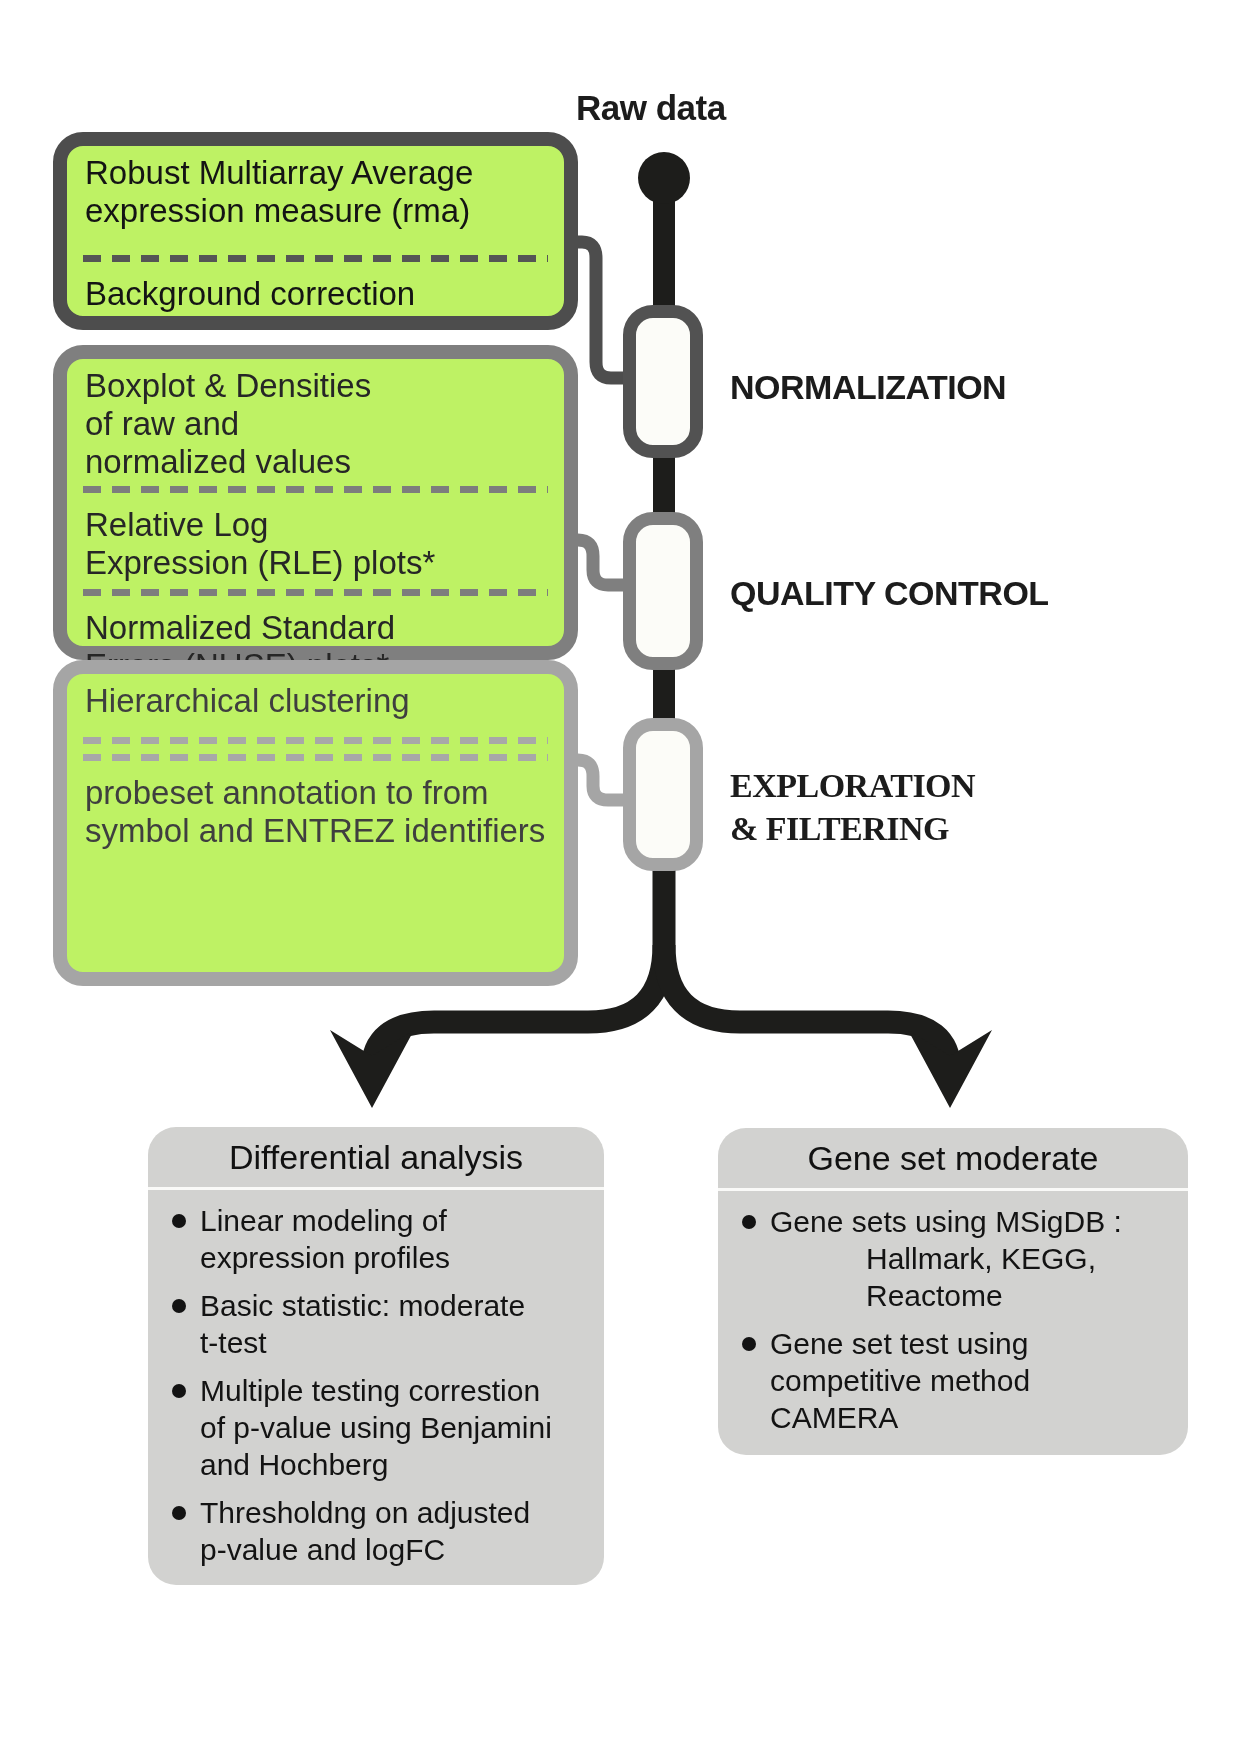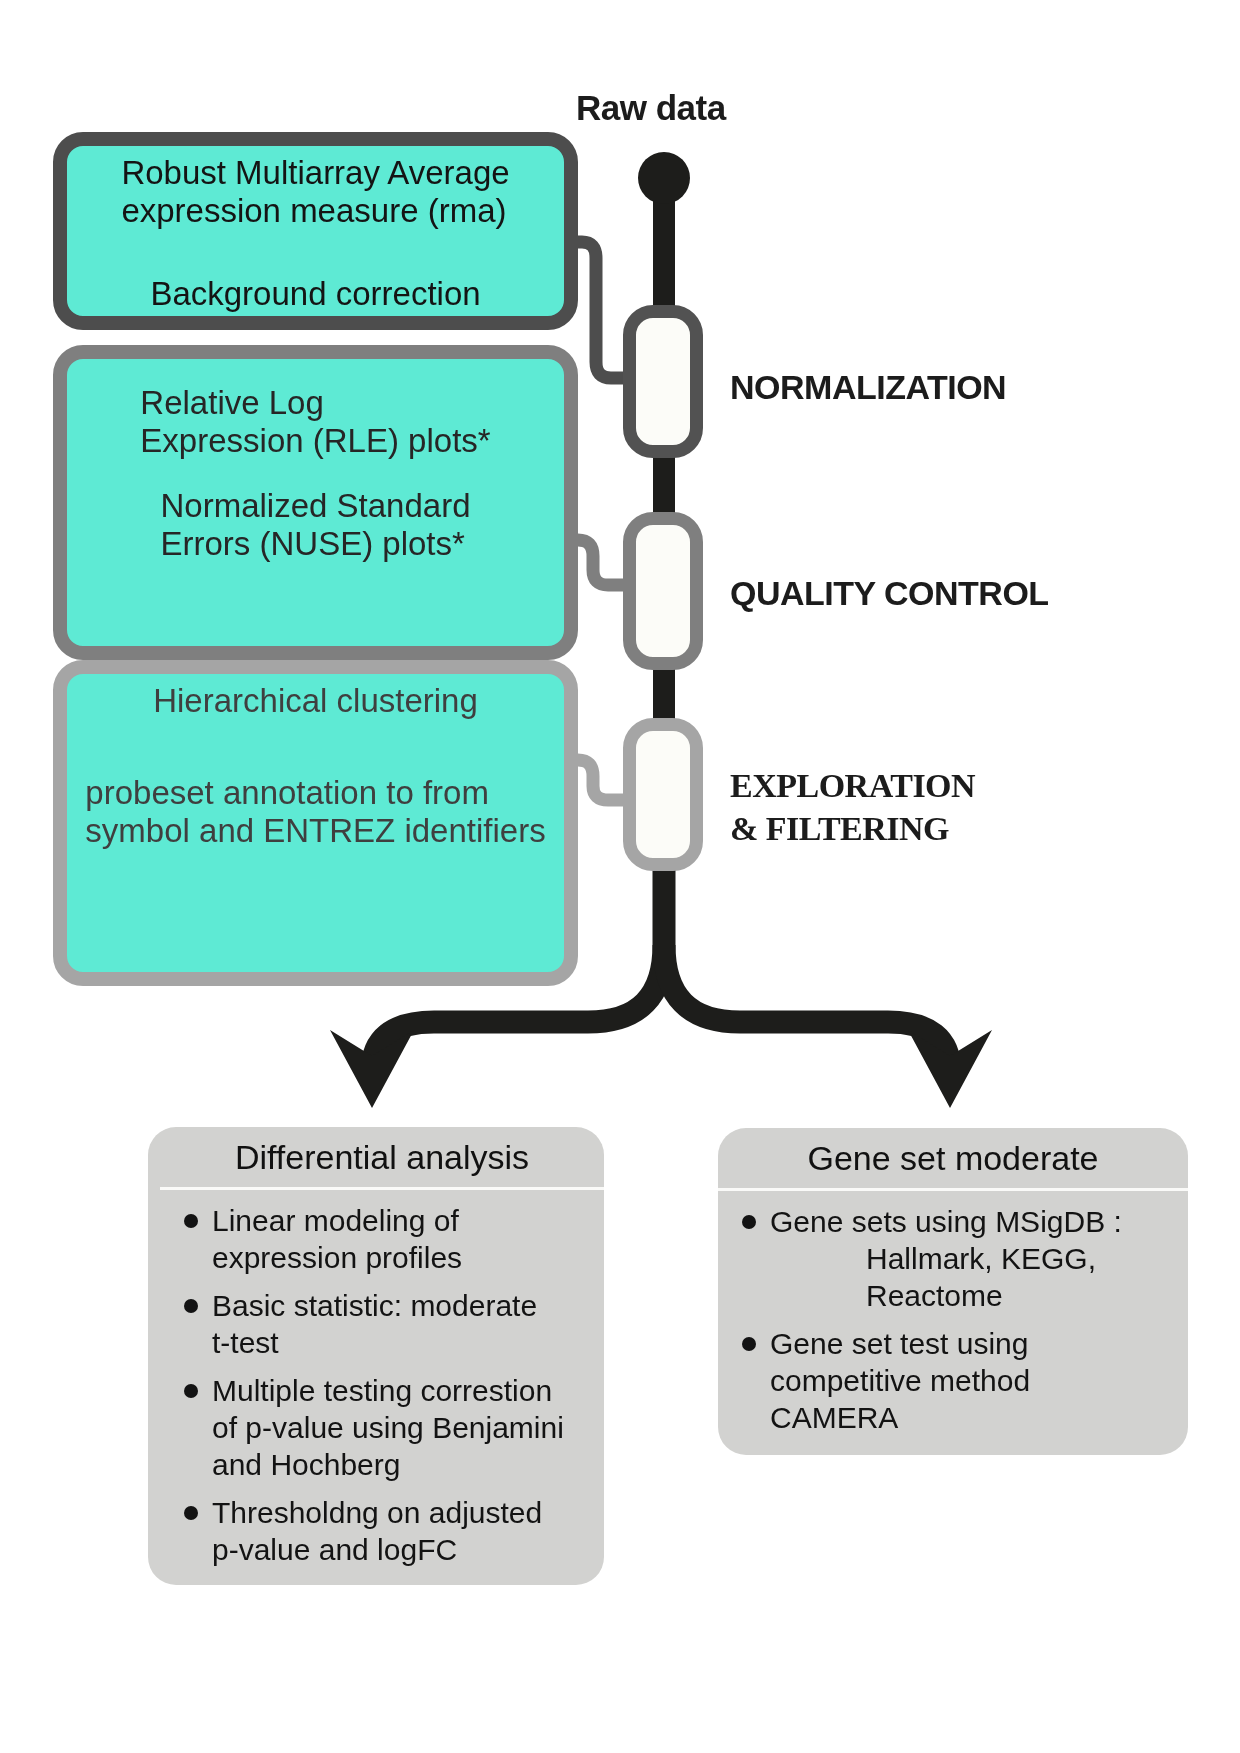--- a/index.html
+++ b/index.html
@@ -11,24 +11,23 @@
   svg.art{position:absolute;left:0;top:0;z-index:1;}
 
   
   .raw-data{
     left:576px; top:88px; font-size:35px; font-weight:bold; color:#1c1c1c;
     letter-spacing:-0.5px; z-index:2;
   }
 
   
   .stepbox{
-    left:53px; width:525px; border-radius:30px; background:#5eead4;
+    left:53px; width:525px; border-radius:30px; background:#bef264;
     box-sizing:border-box; z-index:2; display:flex; flex-direction:column;
     padding:0 16px;
-    align-items:center;
   }
   .stepbox.b1{ top:132px; height:198px; border:14px solid #4d4d4d; }
   .stepbox.b2{ top:345px; height:315px; border:14px solid #7f7f7f; }
   .stepbox.b3{ top:660px; height:326px; border:14px solid #a5a5a5; }
   .cell{
     font-size:33px; line-height:38px; white-space:pre-line; padding:8px 2px 0 2px;
     box-sizing:border-box; flex:0 0 auto;
   }
   .b1 .cell{ color:#141414; }
   .b2 .cell{ color:#262626; }
@@ -58,21 +57,21 @@
   }
   .stage-label.s1{ top:366px; }
   .stage-label.s2{ top:572px; }
   .stage-label.s3{ top:764px;font-family:Liberation Serif, serif; }
 
   
   .panel{
     background:#d2d2d0; border-radius:28px; z-index:2; box-sizing:border-box;
     display:flex; flex-direction:column;
   }
-  .panel.left{ left:148px; top:1127px; width:456px; height:458px;padding-left:12px; }
+  .panel.left{ left:148px; top:1127px; width:456px; height:458px; }
   .panel.right{ left:718px; top:1128px; width:470px; height:327px; }
   .panel-title{
     flex:0 0 60px; display:flex; align-items:center; justify-content:center;
     font-size:34px; color:#111111; border-bottom:3px solid #fafaf8;
   }
   .bullets{ padding:12px 12px 0 24px; }
   .bullet-row{ display:flex; margin-bottom:11px; }
   .bullet-dot{
     flex:0 0 14px; width:14px; height:14px; border-radius:50%;
     background:#131313; margin:12px 14px 0 0;
@@ -106,20 +105,23 @@
   <div class="abs raw-data">Raw data</div>
 
   <div class="abs stepbox b1">
     <div class="cell" style="flex:0 0 104px">Robust Multiarray Average
 expression measure (rma)</div>
     <div class="dash"></div>
     <div class="cell grow">Background correction</div>
   </div>
 
   <div class="abs stepbox b2">
+    <div class="cell" style="flex:0 0 116px">Boxplot &amp; Densities
+of raw and
+normalized values</div>
     <div class="dash"></div>
     <div class="cell" style="flex:0 0 86px">Relative Log
 Expression (RLE) plots*</div>
     <div class="dash"></div>
     <div class="cell grow">Normalized Standard
 Errors (NUSE) plots*</div>
   </div>
 
   <div class="abs stepbox b3">
     <div class="cell" style="flex:0 0 58px">Hierarchical clustering</div>

